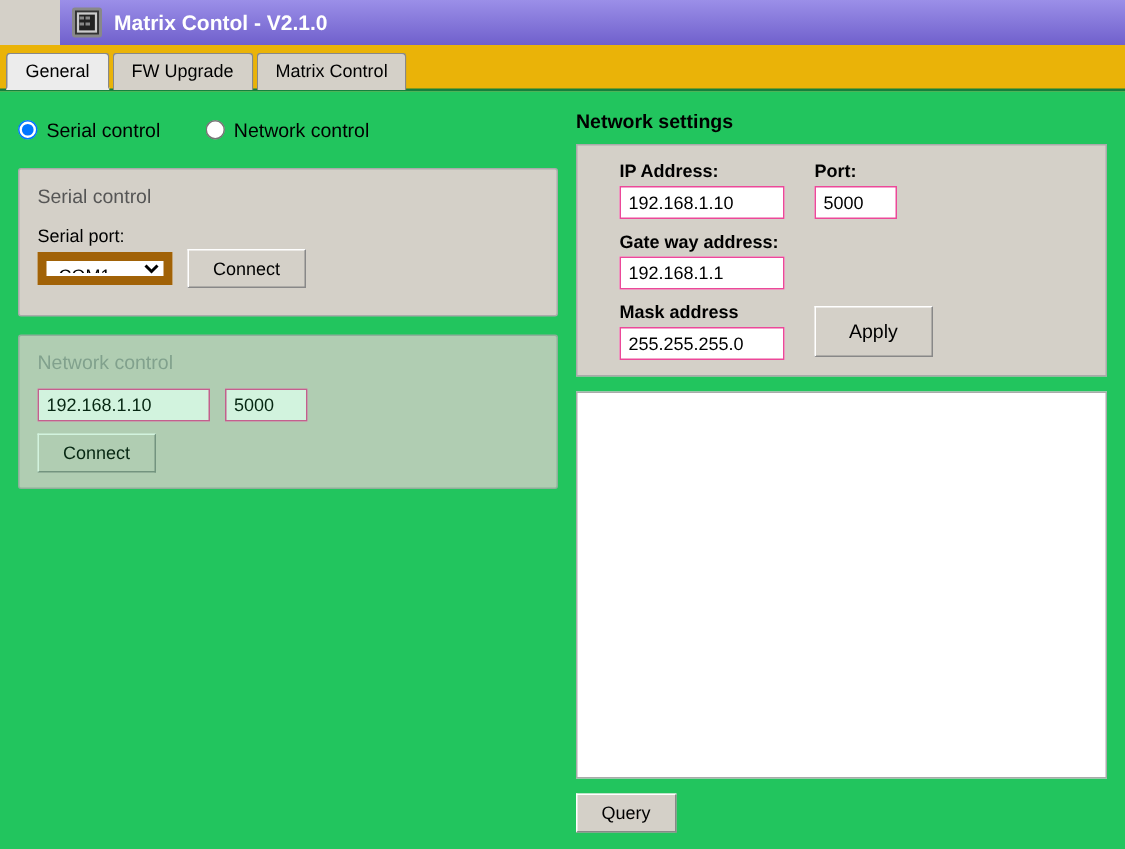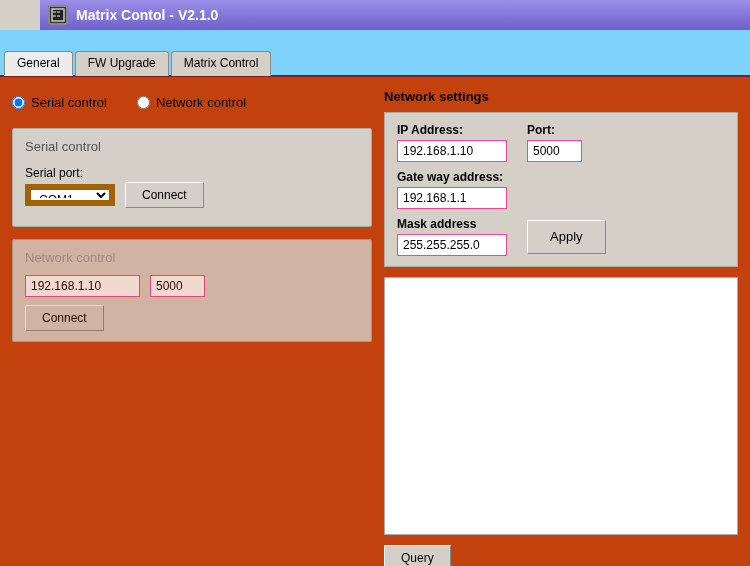--- a/index.html
+++ b/index.html
@@ -40,23 +40,23 @@
     }
     .title-bar-title {
       color: white;
       font-size: 14px;
       font-weight: bold;
     }
 
     
     .tab-bar {
       display: flex;
-      background: #7dd3fc;
-      border-bottom: 2px solid #7f1d1d;
-      padding-top: 20px;
+      background: #eab308;
+      border-bottom: 2px solid #15803d;
+      padding-top: 4px;
       padding-left: 4px;
       gap: 2px;
     }
     .tab {
       padding: 4px 12px;
       background: #d4d0c8;
       border: 1px solid #888;
       border-bottom: none;
       cursor: pointer;
       font-size: 12px;
@@ -66,21 +66,21 @@
     }
     .tab.active {
       background: #ececec;
       border-bottom: 2px solid #ececec;
       font-weight: normal;
       z-index: 1;
     }
 
     
     .main-content {
-      background: #c2410c;
+      background: #22c55e;
       padding: 12px;
       display: flex;
       gap: 12px;
       height: calc(566px - 60px);
     }
 
     
     .left-panel {
       width: 360px;
       display: flex;
@@ -179,21 +179,21 @@
 
     .network-settings-title {
       font-size: 13px;
       font-weight: bold;
       margin-bottom: 8px;
     }
 
     .network-settings-box {
       border: 1px solid #aaa;
       background: #d4d0c8;
-      padding: 10px 12px;
+      padding: 10px 28px;
       margin-bottom: 10px;
     }
 
     .ns-row {
       display: flex;
       gap: 20px;
       margin-bottom: 8px;
       align-items: flex-start;
     }
 

